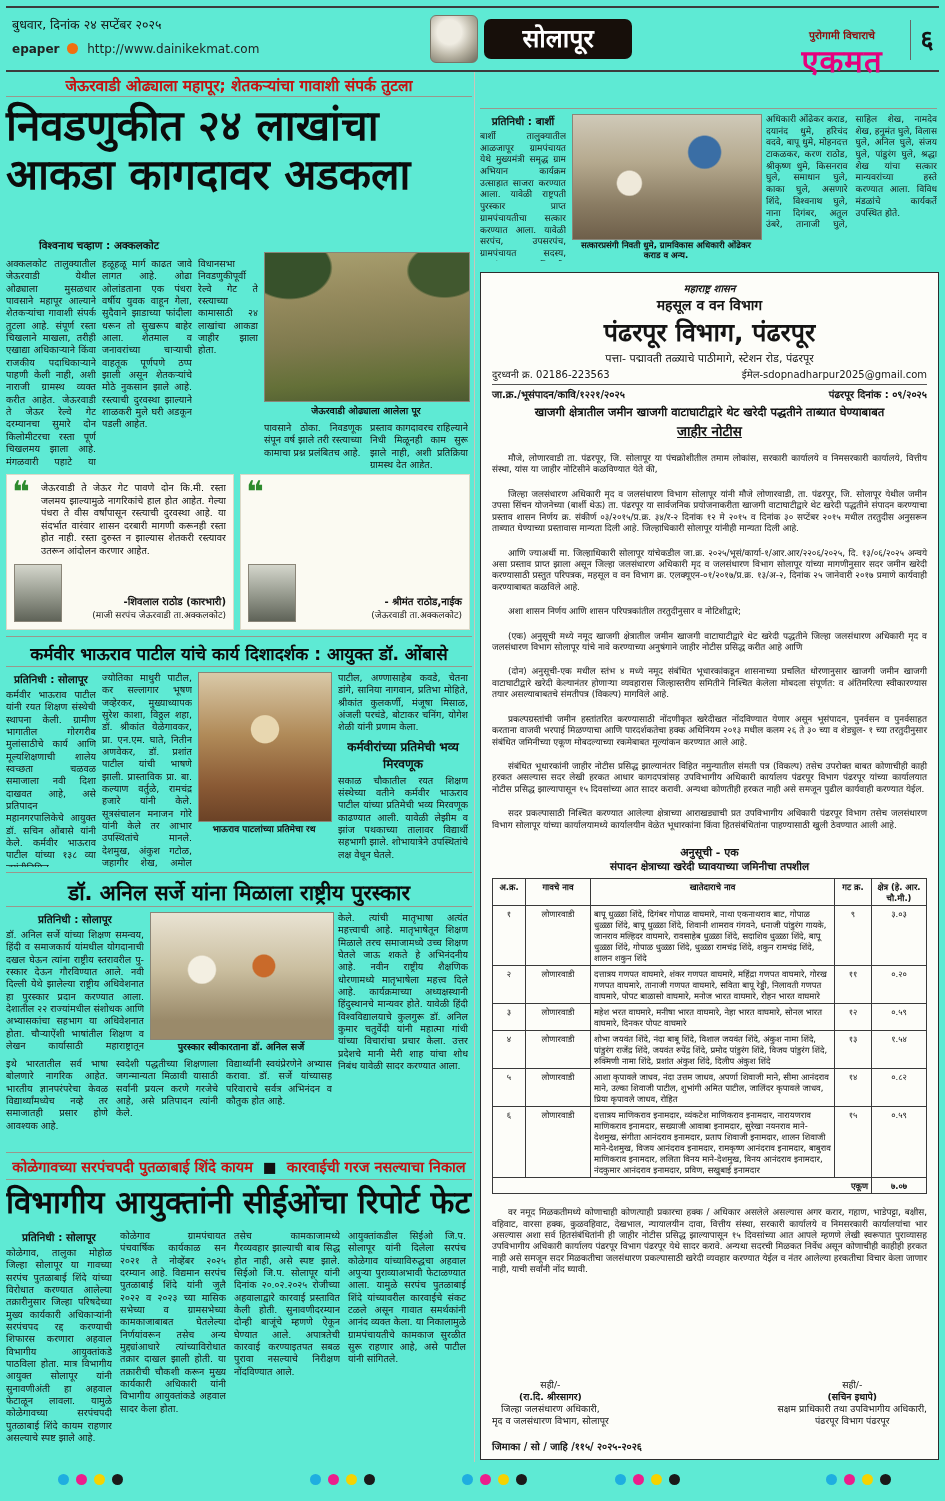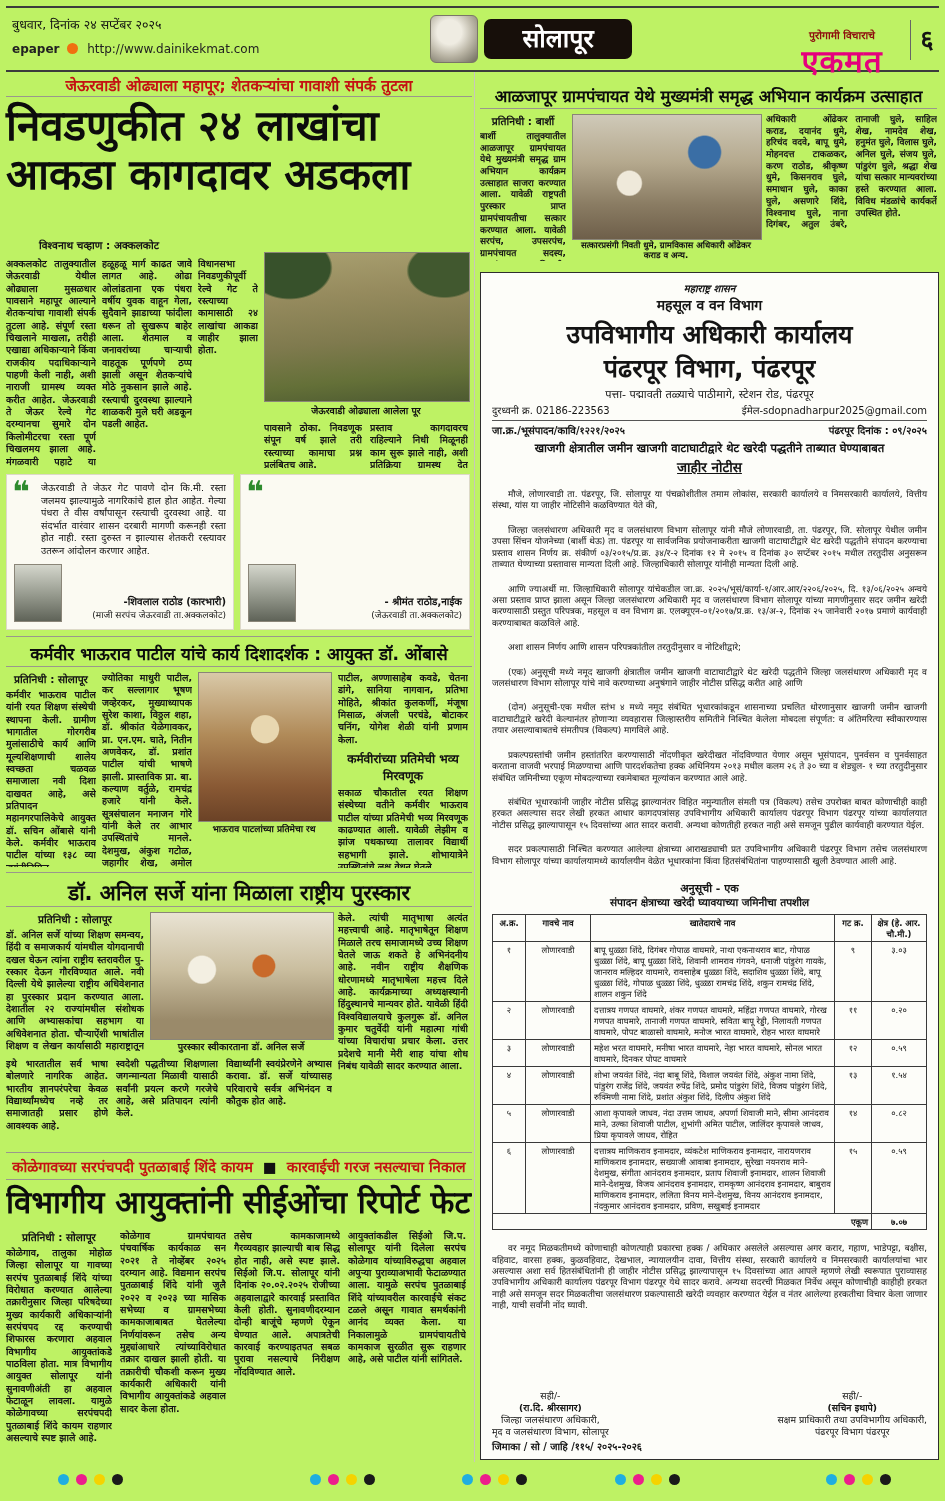--- a/index.html
+++ b/index.html
@@ -1,16 +1,16 @@
 <!DOCTYPE html>
 <html><head>
 <meta charset="utf-8">
 <style>
   html,body{margin:0;padding:0;background:#e8e8e4;}
-  .page{position:relative;width:945px;height:1501px;margin:0 auto;background:#bef264;
+  .page{position:relative;width:945px;height:1501px;margin:0 auto;background:#5eead4;
         font-family:"DejaVu Sans",sans-serif;color:#141414;overflow:hidden;}
   .abs{position:absolute;}
   
   .hdr{position:absolute;left:6px;top:6px;width:933px;height:62px;
        border-top:2px solid #3c3c3c;border-bottom:2px solid #3c3c3c;}
   .dateline-top{position:absolute;left:6px;top:8px;font-size:12.5px;color:#111;}
   .epaper{position:absolute;left:6px;top:34px;font-size:12px;color:#222;}
   .epaper b{margin-right:4px;}
   .odot{display:inline-block;width:11px;height:11px;border-radius:50%;background:#f07010;
         vertical-align:-1px;margin-right:5px;}
@@ -18,21 +18,21 @@
         background:radial-gradient(circle at 40% 35%,#efece2 0 30%,#b9b4a4 60%,#6e6a5c 100%);
         border:1px solid #7a7668;}
   .citybox{position:absolute;left:478px;top:11px;width:148px;height:40px;background:#170f0a;
         color:#fff;border-radius:7px;font-size:25px;font-weight:bold;text-align:center;line-height:40px;}
   .brandbox{position:absolute;left:772px;top:20px;width:128px;height:56px;text-align:center;}
   .tagline{font-size:10.5px;font-weight:bold;color:#8e0e0e;line-height:14px;}
   .brand{font-size:31px;font-weight:bold;color:#E5007D;line-height:38px;letter-spacing:1px;}
   .pagenum{position:absolute;left:904px;top:12px;width:32px;height:40px;line-height:40px;
         font-size:25px;font-weight:bold;text-align:center;border-left:1.5px solid #666;}
   
-  .jt{font-size:9.5px;line-height:1.3;text-align:justify;color:#161616;overflow:hidden;font-weight:bold;}
+  .jt{font-size:9.5px;line-height:1.3;text-align:justify;color:#161616;overflow:hidden;}
   .dl{font-weight:bold;font-size:10.5px;text-align:center;margin-bottom:3px;}
   .cap{font-weight:bold;text-align:center;overflow:hidden;color:#111;}
   .red{color:#C41212;}
   .rule{position:absolute;border-top:1px solid #9a978c;}
   .vrule{position:absolute;left:474px;top:72px;width:0;height:1390px;border-left:1px solid #c9c6ba;}
   .strap{font-weight:bold;text-align:center;white-space:nowrap;overflow:hidden;}
   .hl{font-weight:bold;color:#0c0c0c;}
   .nw{white-space:nowrap;overflow:hidden;text-align:center;}
   
   .photo{position:absolute;border:1px solid #8a8578;}
@@ -65,21 +65,21 @@
   .notice{position:absolute;left:480px;top:272px;width:457px;height:1186px;border:1.5px solid #2e2e2e;
           background:#fdfdf9;}
   .ninner{position:absolute;left:0;top:0;right:0;bottom:0;padding:8px 11px 66px 11px;overflow:hidden;}
   .nc{text-align:center;font-weight:bold;}
   .np{font-size:8.8px;line-height:1.3;text-align:justify;margin:13px 0;text-indent:16px;}
   .nrow{display:flex;justify-content:space-between;font-size:10px;margin:2px 0;}
   .ntable{width:100%;border-collapse:collapse;margin:5px 0;}
   .ntable th,.ntable td{border:1px solid #3a3a3a;font-size:8.4px;padding:2px 3px;vertical-align:top;}
   .ntable th{text-align:center;font-weight:bold;}
   .tc{text-align:center;}
-  .signs{position:absolute;left:11px;right:11px;bottom:21px;display:flex;justify-content:space-between;
+  .signs{position:absolute;left:11px;right:11px;bottom:32px;display:flex;justify-content:space-between;
          font-size:9.3px;line-height:1.3;}
   .signs .nm{font-weight:bold;}
   .nref{position:absolute;left:11px;bottom:6px;font-size:9.8px;font-weight:bold;}
   
   .twocol{column-count:2;column-gap:8px;}
   
   .dots{position:absolute;top:1470px;height:14px;}
   .dot{display:inline-block;width:11px;height:11px;border-radius:50%;margin-right:7px;}
   .dc{background:#1FAEE0;} .dm{background:#EC1E8C;} .dy{background:#F5D300;} .dk{background:#1A1A1A;}
 </style>
@@ -186,38 +186,36 @@
   <div class="abs hl nw" style="left:6px;top:1180px;width:466px;font-size:31px;">विभागीय आयुक्तांनी सीईओंचा रिपोर्ट फेटाळला</div>
 
   <div class="abs" style="left:6px;top:1230px;width:106px;height:226px;">
     <div class="dl">प्रतिनिधी : सोलापूर</div>
     <div class="jt" style="height:206px;">कोळेगाव, तालुका मोहोळ जिल्हा सोलापूर या गावच्या सरपंच पुतळाबाई शिंदे यांच्या विरोधात करण्यात आलेल्या तक्रारीनुसार जिल्हा परिषदेच्या मुख्य कार्यकारी अधिकाऱ्यांनी सरपंचपद रद्द करण्याची शिफारस करणारा अहवाल विभागीय आयुक्तांकडे पाठविला होता. मात्र विभागीय आयुक्त सोलापूर यांनी सुनावणीअंती हा अहवाल फेटाळून लावला. यामुळे कोळेगावच्या सरपंचपदी पुतळाबाई शिंदे कायम राहणार असल्याचे स्पष्ट झाले आहे.</div>
   </div>
   <div class="abs jt" style="left:120px;top:1230px;width:106px;height:226px;">कोळेगाव ग्रामपंचायत पंचवार्षिक कार्यकाळ सन २०२१ ते नोव्हेंबर २०२५ दरम्यान आहे. विद्यमान सरपंच पुतळाबाई शिंदे यांनी जुलै २०२२ व २०२३ च्या मासिक सभेच्या व ग्रामसभेच्या कामकाजाबाबत घेतलेल्या निर्णयांवरून तसेच अन्य मुद्द्यांआधारे त्यांच्याविरोधात तक्रार दाखल झाली होती. या तक्रारीची चौकशी करून मुख्य कार्यकारी अधिकारी यांनी विभागीय आयुक्तांकडे अहवाल सादर केला होता.</div>
   <div class="abs jt" style="left:234px;top:1230px;width:106px;height:226px;">तसेच कामकाजामध्ये गैरव्यवहार झाल्याची बाब सिद्ध होत नाही, असे स्पष्ट झाले. सिईओ जि.प. सोलापूर यांनी दिनांक २०.०२.२०२५ रोजीच्या अहवालाद्वारे कारवाई प्रस्तावित केली होती. सुनावणीदरम्यान दोन्ही बाजूंचे म्हणणे ऐकून घेण्यात आले. अपात्रतेची कारवाई करण्याइतपत सबळ पुरावा नसल्याचे निरीक्षण नोंदविण्यात आले.</div>
   <div class="abs jt" style="left:348px;top:1230px;width:118px;height:226px;">आयुक्तांकडील सिईओ जि.प. सोलापूर यांनी दिलेला सरपंच कोळेगाव यांच्याविरुद्धचा अहवाल अपुऱ्या पुराव्याअभावी फेटाळण्यात आला. यामुळे सरपंच पुतळाबाई शिंदे यांच्यावरील कारवाईचे संकट टळले असून गावात समर्थकांनी आनंद व्यक्त केला. या निकालामुळे ग्रामपंचायतीचे कामकाज सुरळीत सुरू राहणार आहे, असे पाटील यांनी सांगितले.</div>
 
-  <div class="abs hl nw" style="left:480px;top:84px;width:457px;font-size:16.5px;">आळजापूर ग्रामपंचायत येथे मुख्यमंत्री समृद्ध अभियान कार्यक्रम उत्साहात</div>
   <div class="rule" style="left:480px;top:108px;width:457px;"></div>
 
   <div class="abs" style="left:480px;top:114px;width:86px;height:148px;">
     <div class="dl">प्रतिनिधी : बार्शी</div>
     <div class="jt" style="height:130px;font-size:9px;">बार्शी तालुक्यातील आळजापूर ग्रामपंचायत येथे मुख्यमंत्री समृद्ध ग्राम अभियान कार्यक्रम उत्साहात साजरा करण्यात आला. यावेळी राष्ट्रपती पुरस्कार प्राप्त ग्रामपंचायतीचा सत्कार करण्यात आला. यावेळी सरपंच, उपसरपंच, ग्रामपंचायत सदस्य, ग्रामपंचायत अधिकारी, तलाठी, कोतवाल, ग्रामसेवक, कर्मचारी, अंगणवाडी सेविका, पोलीस पाटील, रोजगार सेवक आदी उपस्थित होते.</div>
   </div>
 
   <div class="photo ph-barshi" style="left:572px;top:114px;width:188px;height:124px;"></div>
   <div class="abs cap pcap85" style="left:572px;top:240px;width:188px;line-height:1.2;">सत्कारप्रसंगी निवती धुमे, ग्रामविकास अधिकारी ओंढेकर कराड व अन्य.</div>
 
   <div class="abs jt twocol" style="left:766px;top:114px;width:171px;height:150px;font-size:9px;">अधिकारी ओंढेकर कराड, दयानंद धुमे, हरिचंद वदवे, बापू धुमे, मोहनदत्त टाकळकर, करण राठोड, श्रीकृष्ण धुमे, किसनराव घुले, समाधान घुले, काका घुले, असणारे शिंदे, विश्वनाथ घुले, नाना दिगंबर, अतुल उंबरे, तानाजी घुले, साहिल शेख, नामदेव शेख, हनुमंत घुले, विलास घुले, अनिल घुले, संजय घुले, पांडुरंग घुले, श्रद्धा शेख यांचा सत्कार मान्यवरांच्या हस्ते करण्यात आला. विविध मंडळांचे कार्यकर्ते उपस्थित होते.</div>
 
   <div class="notice">
     <div class="ninner">
       <div class="nc" style="font-size:10px;font-style:italic;">महाराष्ट्र शासन</div>
       <div class="nc" style="font-size:14px;">महसूल व वन विभाग</div>
-      <div class="nc" style="font-size:25px;margin-top:2px;">उपविभागीय अधिकारी कार्यालय</div>
       <div class="nc" style="font-size:25px;">पंढरपूर विभाग, पंढरपूर</div>
       <div class="nc" style="font-size:11px;font-weight:normal;margin-top:2px;">पत्ता- पद्मावती तळ्याचे पाठीमागे, स्टेशन रोड, पंढरपूर</div>
       <div class="nrow" style="border-bottom:1px solid #555;padding-bottom:3px;">
         <span>दुरध्वनी क्र. 02186-223563</span>
         <span>ईमेल-sdopnadharpur2025@gmail.com</span>
       </div>
       <div class="nrow" style="font-weight:bold;">
         <span>जा.क्र./भूसंपादन/कावि/१२२१/२०२५</span>
         <span>पंढरपूर दिनांक : ०९/२०२५</span>
       </div>

